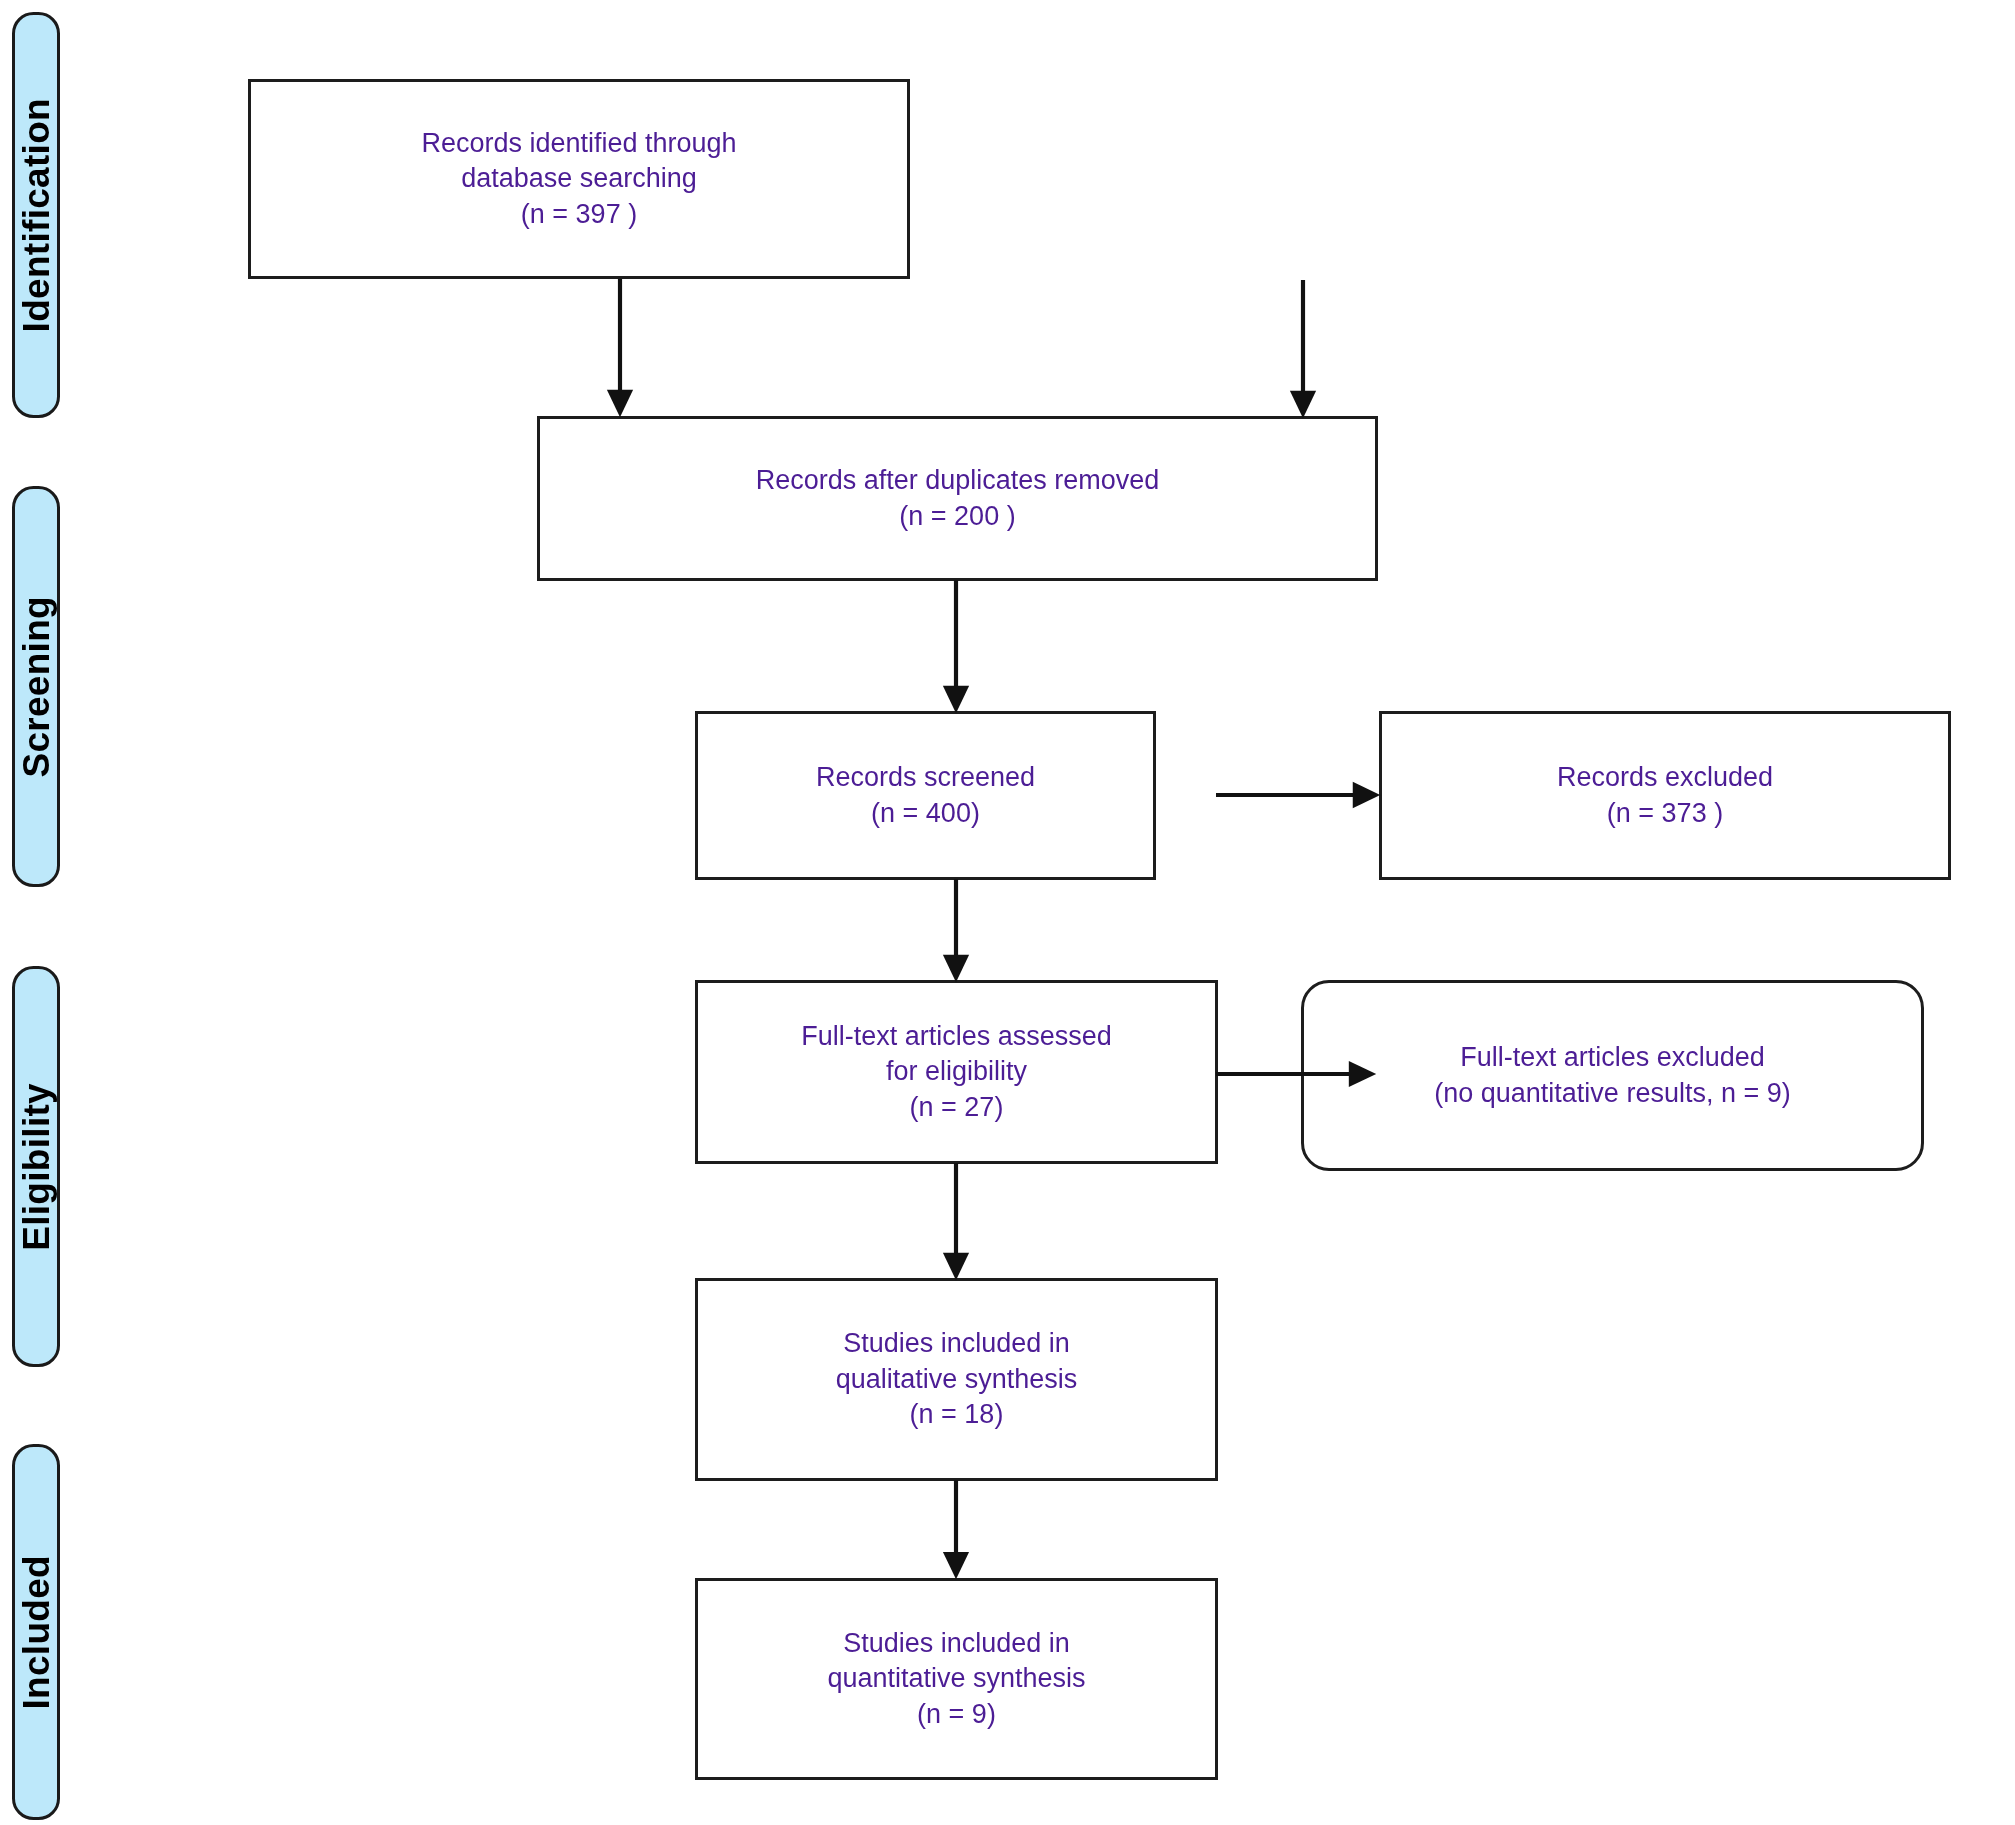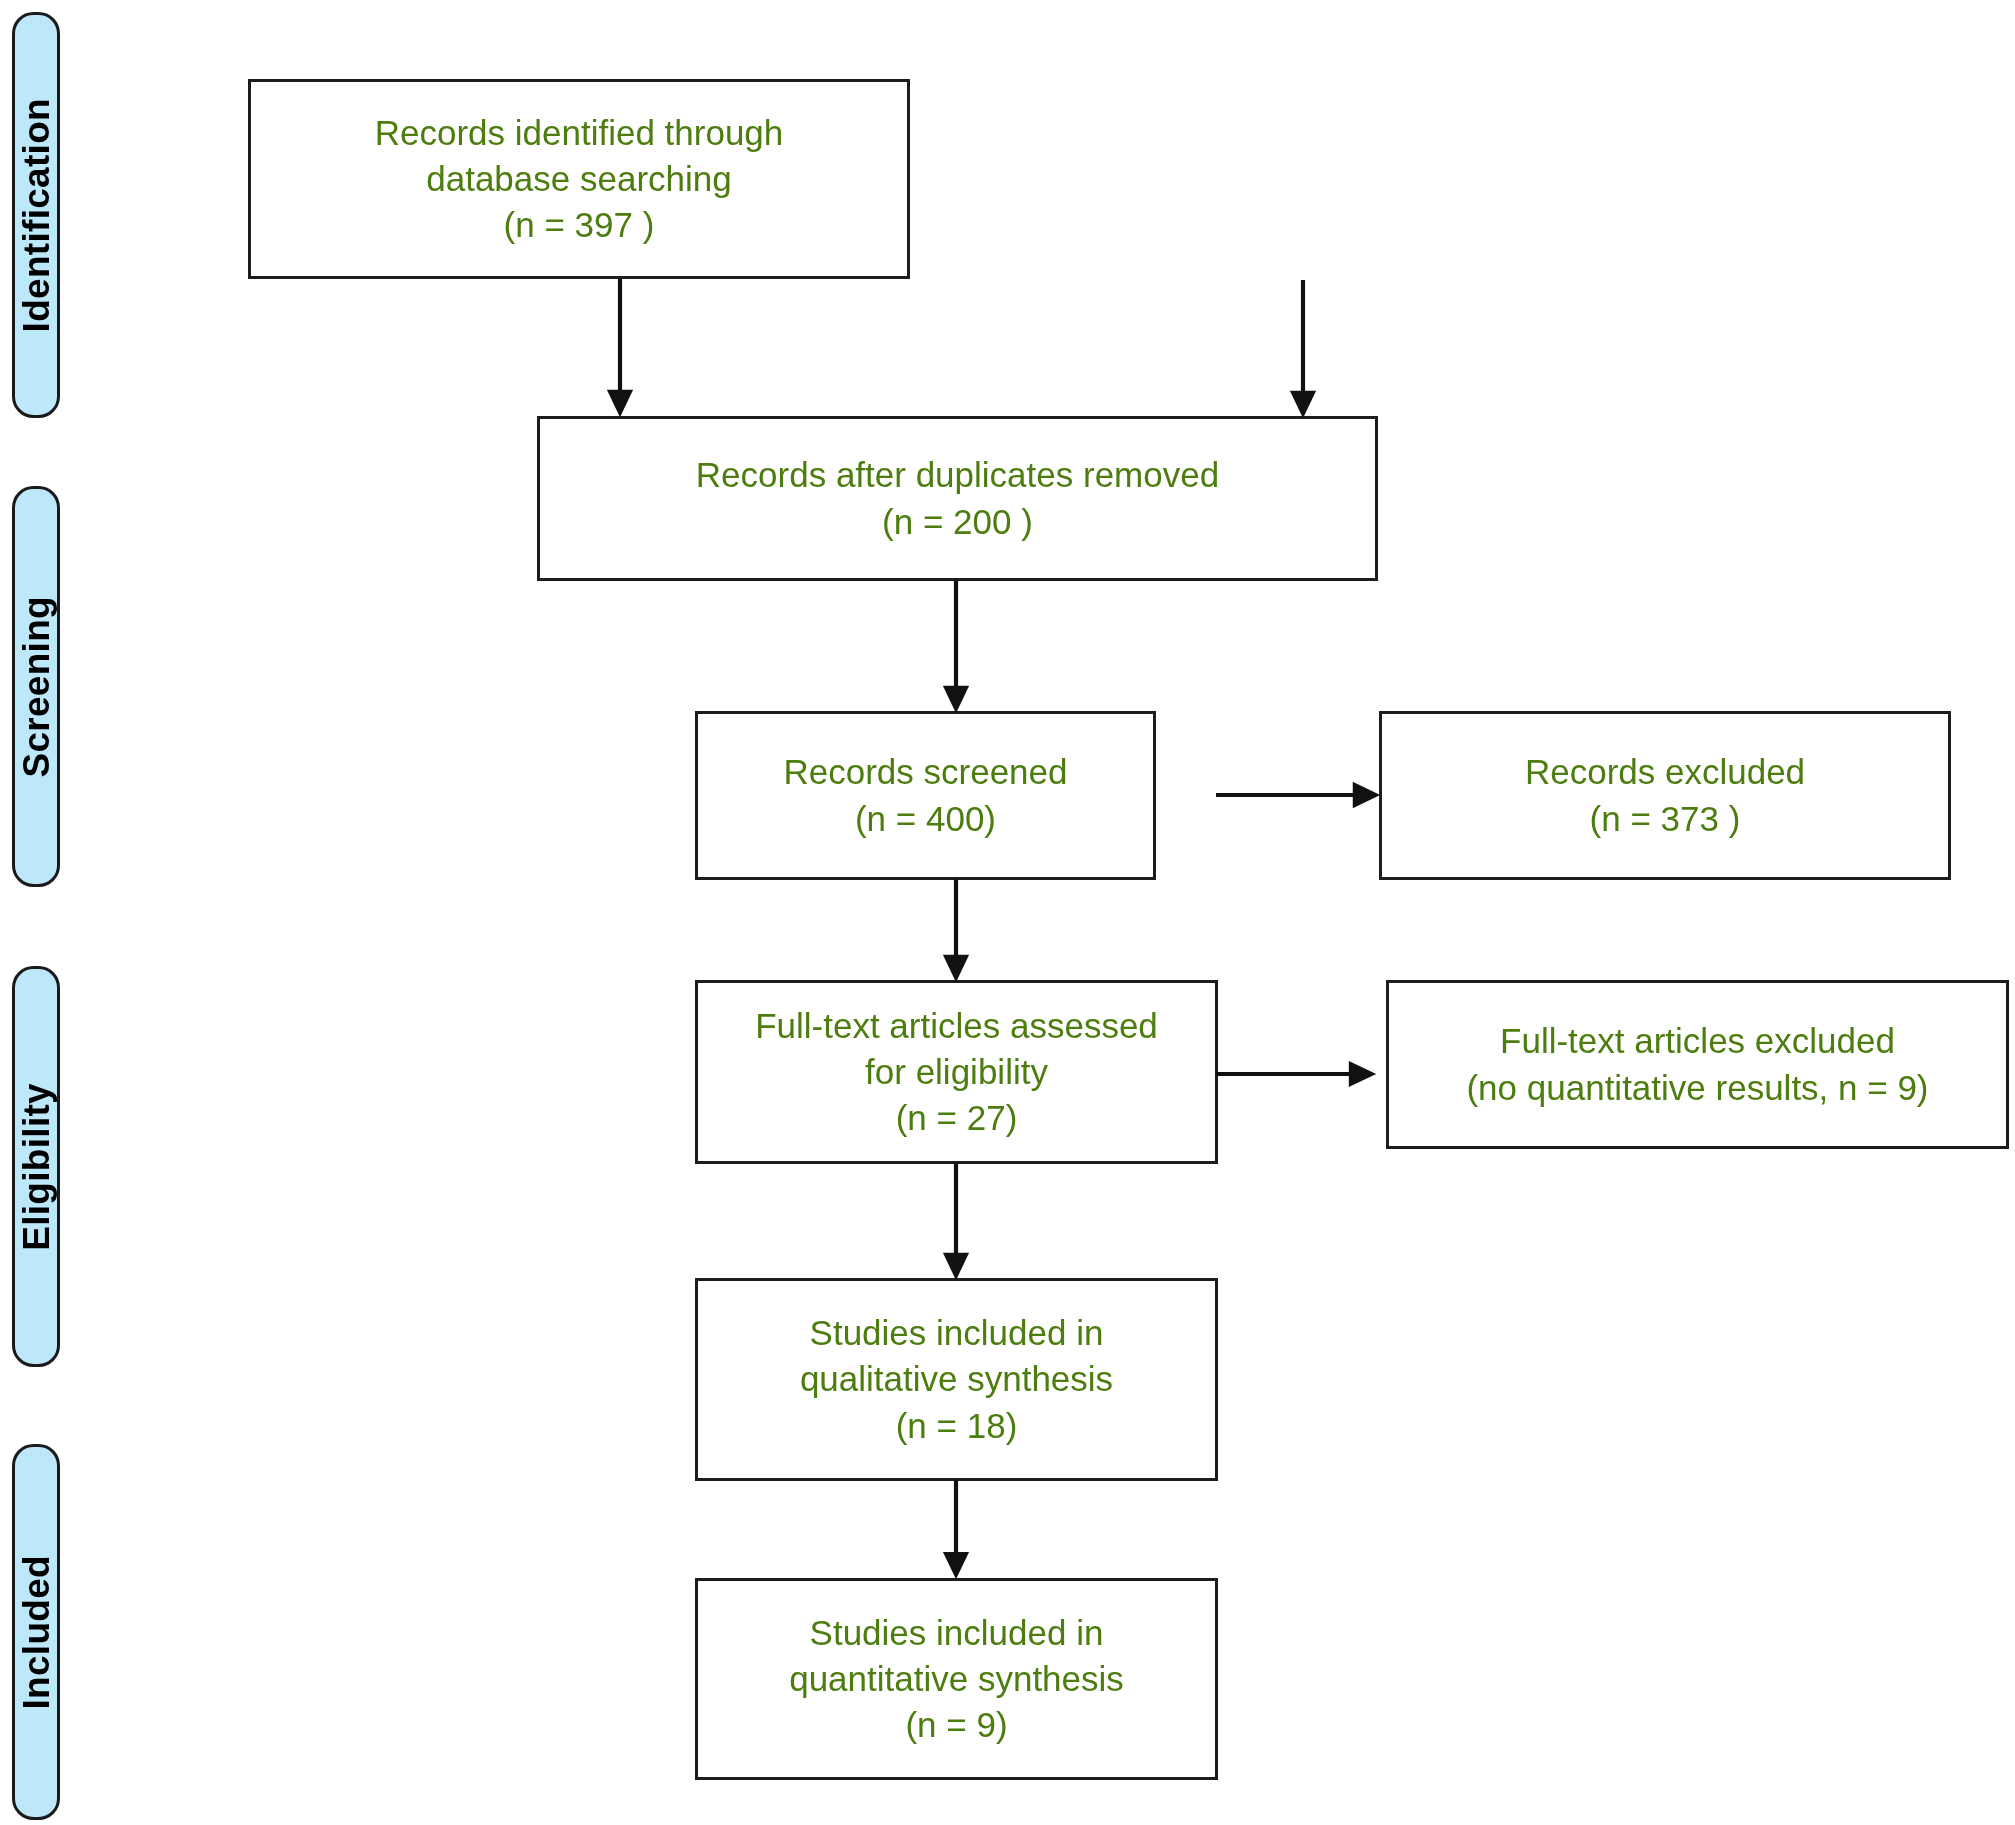--- a/index.html
+++ b/index.html
@@ -44,23 +44,23 @@
     position: absolute;
     background: #ffffff;
     border: 3px solid #1d1d1d;
     box-sizing: border-box;
     display: flex;
     align-items: center;
     justify-content: center;
     text-align: center;
   }
   .flow-box .box-text {
-    font-size: 35px;
+    font-size: 27px;
     line-height: 1.32;
-    color: #4d7c0f;
+    color: #4c1d95;
     padding: 0 15.5px;
     white-space: pre-line;
   }
 
   
   .connector {
     position: absolute;
   }
   .connector svg {
     display: block;
@@ -113,21 +113,21 @@
     <span class="box-text" data-name="box-records-excluded-text">Records excluded
 (n =  373 )</span>
   </div>
 
   <div class="flow-box" data-name="box-fulltext-assessed" style="left:695px; top:980px; width:523px; height:184px;">
     <span class="box-text" data-name="box-fulltext-assessed-text">Full-text articles assessed
 for eligibility
 (n =   27)</span>
   </div>
 
-  <div class="flow-box" data-name="box-fulltext-excluded" style="left:1386px; top:980px; width:623px; height:169px;">
+  <div class="flow-box" data-name="box-fulltext-excluded" style="left:1301px; top:980px; width:623px; height:191px;border-radius:28px;">
     <span class="box-text" data-name="box-fulltext-excluded-text">Full-text articles excluded
 (no quantitative results, n =  9)</span>
   </div>
 
   <div class="flow-box" data-name="box-studies-qualitative" style="left:695px; top:1278px; width:523px; height:203px;">
     <span class="box-text" data-name="box-studies-qualitative-text">Studies included in
 qualitative synthesis
 (n =   18)</span>
   </div>
 

